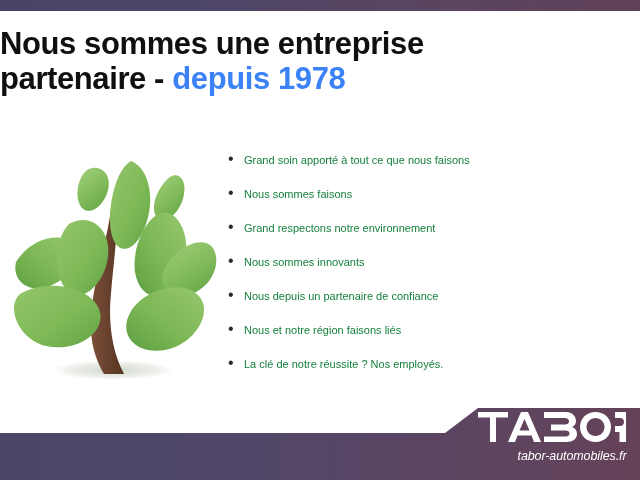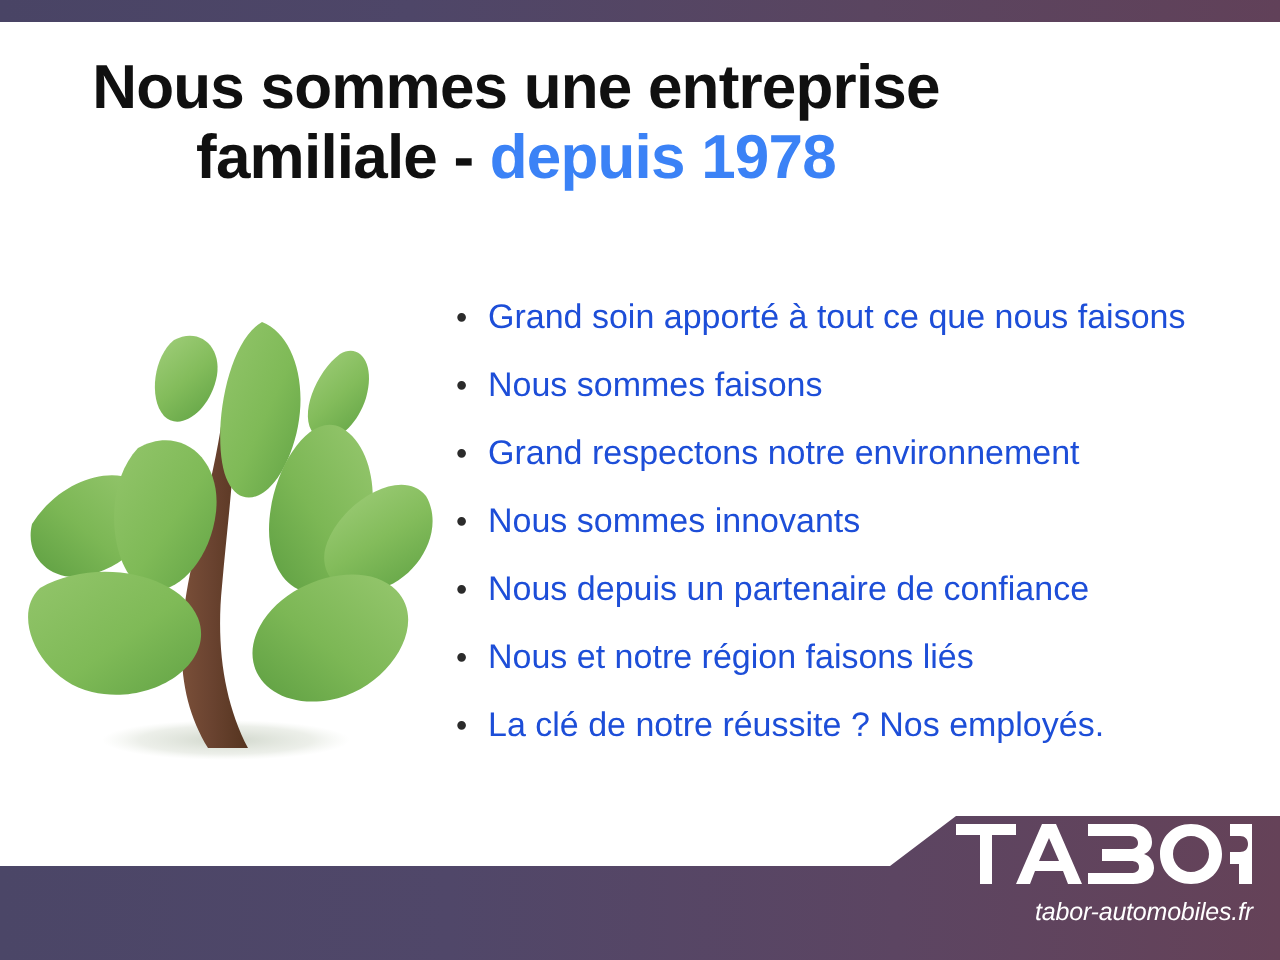--- a/index.html
+++ b/index.html
@@ -24,21 +24,20 @@
     left: 0; top: 0;
     width: 640px; height: 11px;
     background: linear-gradient(90deg, #494465 0%, #4e4668 32%, #5a4560 68%, #614159 100%);
   }
 
   
   #headline {
     position: absolute;
     left: 0; top: 26px;
     width: 516px;
-    text-align: center;
     font-size: 31px;
     font-weight: bold;
     line-height: 35px;
     letter-spacing: -0.4px;
     color: #101010;
     font-family: "Liberation Sans", sans-serif;
   }
   #headline .accent { color: #3b82f6; }
   #headline .line2-gap { letter-spacing: 4px; }
 
@@ -64,22 +63,22 @@
     height: 34px;
   }
   .bullet-dot {
     width: 16px;
     flex: 0 0 16px;
     color: #2b2b2b;
     font-size: 16px;
     line-height: 20px;
   }
   .bullet-text {
-    color: #1d4ed8;
-    font-size: 17px;
+    color: #15803d;
+    font-size: 11px;
     line-height: 20px;
     white-space: nowrap;
     font-family: "Liberation Sans", sans-serif;
   }
 
   
   #bottom-bar {
     position: absolute;
     left: 0; top: 400px;
     width: 640px; height: 80px;
@@ -109,21 +108,21 @@
 
 <div id="slide">
 
   <div id="top-bar"></div>
 
   <div id="headline">
     <div>
       <span>Nous sommes une entreprise</span>
     </div>
     <div>
-      <span>familiale - </span><span class="line2-gap"> </span><span class="accent">depuis 1978</span>
+      <span>partenaire - </span><span class="line2-gap"> </span><span class="accent">depuis 1978</span>
     </div>
   </div>
 
   <svg id="tree" viewBox="0 0 215 235">
     <defs>
       <linearGradient id="leafA" x1="0" y1="0" x2="1" y2="1">
         <stop offset="0%" stop-color="#93c56b"></stop>
         <stop offset="55%" stop-color="#7fba57"></stop>
         <stop offset="100%" stop-color="#62a345"></stop>
       </linearGradient>

